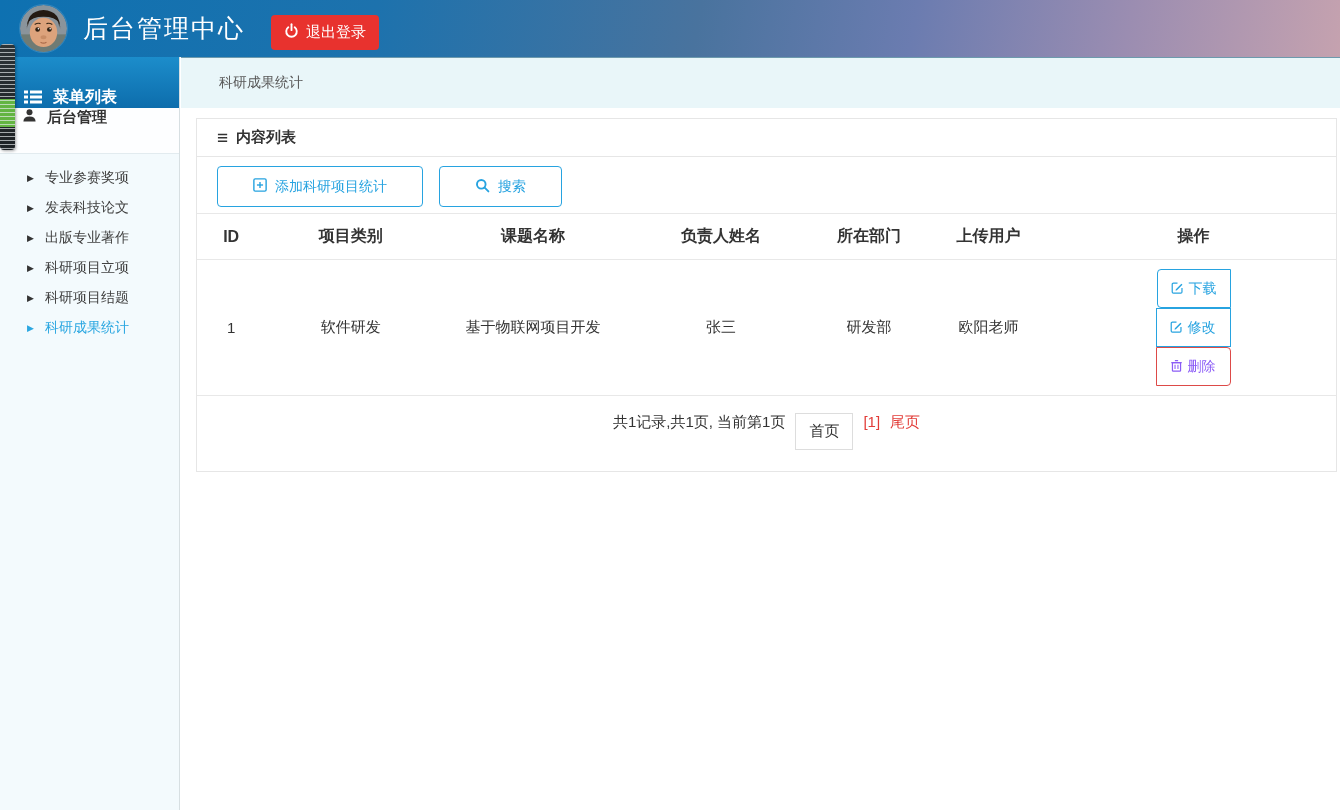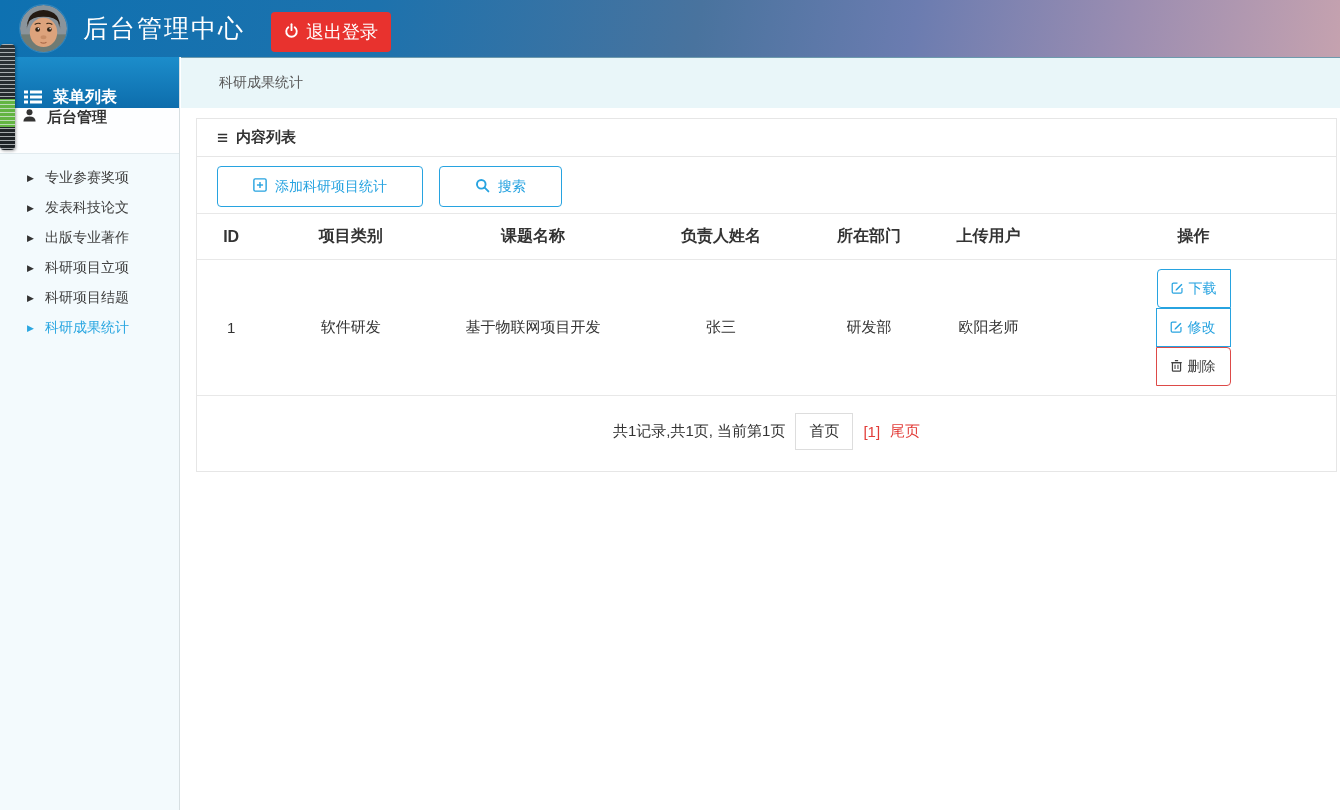--- a/index.html
+++ b/index.html
@@ -8,21 +8,21 @@
   .app { position:relative; width:1340px; height:810px; overflow:hidden; }
 
   
   .topbar { height:57px; display:flex; align-items:center; padding-left:20px;
     background:linear-gradient(100deg,#0e71b1 0%,#1d72ad 28%,#49739e 52%,#6b7cb0 68%,#9b8db1 84%,#c5a2af 100%); }
   .avatar { width:47px; height:47px; border-radius:50%; overflow:hidden; flex:0 0 auto;
     box-shadow:0 0 0 1px rgba(255,255,255,.15); }
   .app-title { color:#fff; font-size:25px; font-weight:normal; margin-left:16px; letter-spacing:2px; }
   .logout-btn { margin-left:26px; display:inline-flex; align-items:center; gap:7px;
     background:#e8322e; color:#fff; border:none; border-radius:4px; padding:8px 13px;
-    font-size:18px; cursor:pointer; font-family:inherit;margin-top:7px; }
+    font-size:15px; cursor:pointer; font-family:inherit;margin-top:7px; }
 
   
   .grip { position:absolute; left:0; top:44px; width:15px; height:106px; z-index:5;
     border-radius:4px; background:
       repeating-linear-gradient(180deg, rgba(235,240,242,.65) 0 1.2px, transparent 1.2px 4px),
       linear-gradient(180deg, transparent 0 52%, rgba(110,205,70,.85) 52% 78%, transparent 78%),
       linear-gradient(180deg,#2c3337,#1d2225); box-shadow:1px 1px 3px rgba(0,0,0,.35); }
 
   
   .sidebar { position:absolute; left:0; top:57px; bottom:0; width:180px;
@@ -66,23 +66,23 @@
   .col-id{width:6%} .col-cat{width:15%} .col-topic{width:17%} .col-leader{width:16%}
   .col-dept{width:10%} .col-up{width:11%} .col-op{width:25%}
 
   .act-group { display:inline-flex; vertical-align:middle;flex-direction:column; }
   .act-btn { display:inline-flex; align-items:center; gap:5px; background:#fff;
     border:1px solid #27a3e0; color:#27a3e0; padding:0 13px; height:39px; font-size:14px;
     cursor:pointer; font-family:inherit; }
   .act-btn + .act-btn { margin-left:-1px; }
   .act-btn:first-child { border-radius:4px 0 0 4px; }
   .act-btn:last-child { border-radius:0 4px 4px 0; }
-  .act-btn.danger { border-color:#dd4a48; color:#404040; position:relative; z-index:1; }
-
-  .pagination { display:flex; align-items:center; justify-content:center; gap:10px;
+  .act-btn.danger { border-color:#dd4a48; color:#8b5cf6; position:relative; z-index:1; }
+
+  .pagination { display:flex; justify-content:center; gap:10px;
     padding:17px 0 21px; font-size:15px; color:#333; }
   .page-box { display:inline-block; border:1px solid #ddd; background:#fff; padding:8px 13px;
     font-size:15px; color:#333; cursor:pointer; }
   .page-red { color:#e23c38; cursor:pointer; }
 
   .ico { flex:0 0 auto; display:inline-block; }
 </style>
 </head>
 <body>
 

